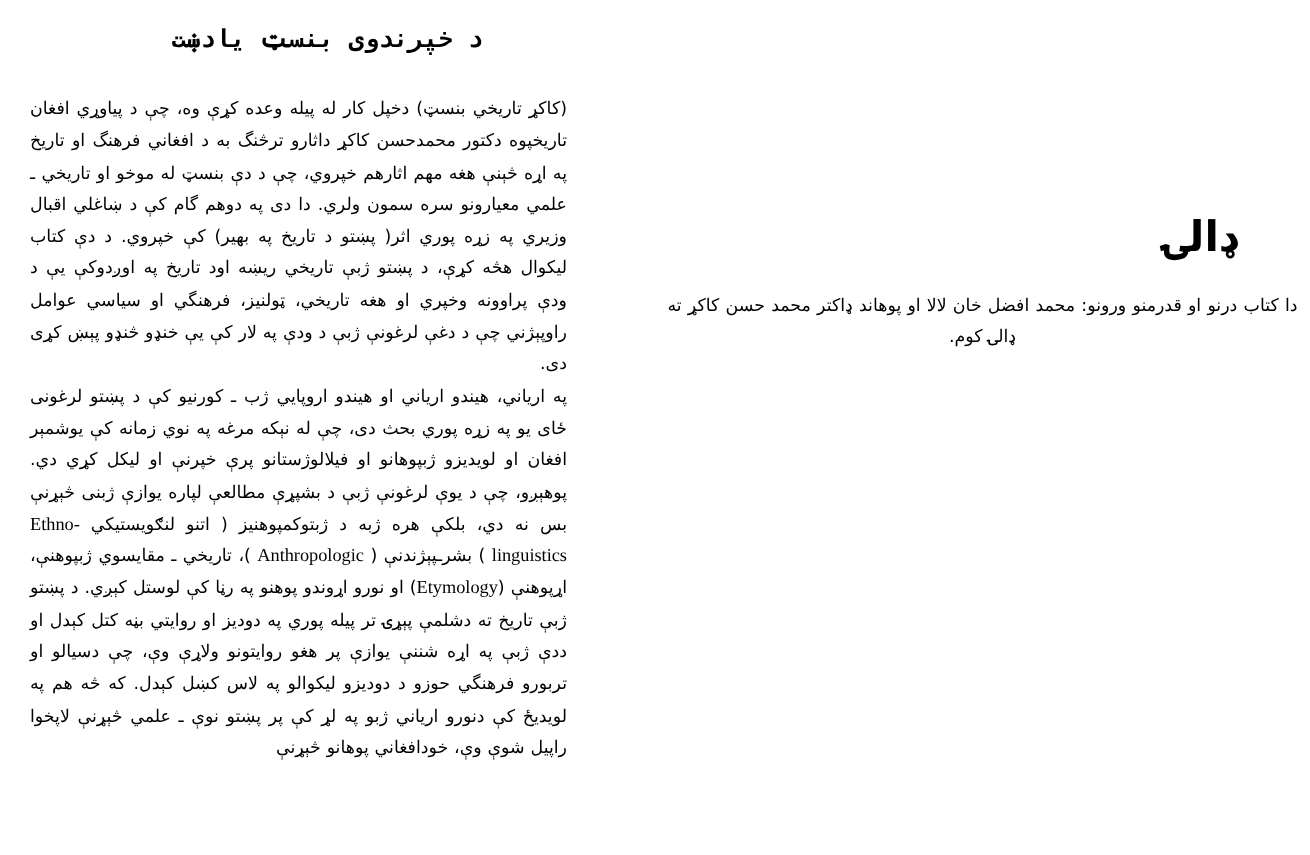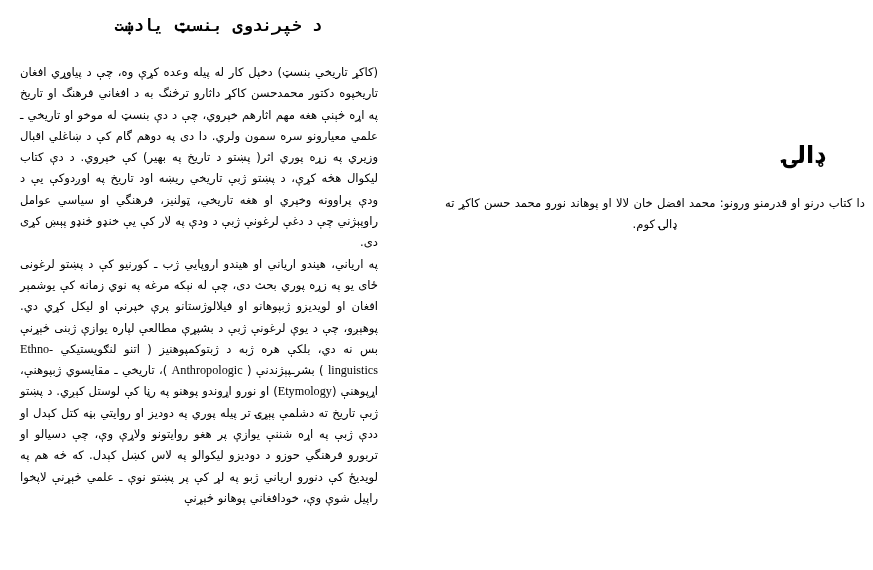--- a/index.html
+++ b/index.html
@@ -84,21 +84,21 @@
     width: 436px;
     height: 570px;
     direction: rtl;
   }
 
   .dedication-title {
     position: absolute;
     top: 140px;
     right: 48px;
     font-weight: bold;
-    font-size: 24px;
+    font-size: 28px;
     line-height: 1.3;
     direction: rtl;
     color: #000;
   }
 
   .dedication-body {
     position: absolute;
     top: 193px;
     right: 8px;
     width: 420px;
@@ -129,18 +129,18 @@
       <p>په اریاني، هیندو اریاني او هیندو اروپایي ژب ـ کورنیو کې د پښتو لرغونی ځای یو په زړه پوري بحث دی، چې له نېکه مرغه په نوي زمانه کې یوشمېر افغان او لویدیزو ژبپوهانو او فیلالوژستانو پرې خپرنې او لیکل کړي دي. پوهېږو، چې د یوې لرغونې ژبې د بشپړې مطالعې لپاره یوازې ژبنی څېړنې بس نه دي، بلکې هره ژبه د ژبتوکمپوهنیز ( اتنو لنګویستیکي <span class="latin">Ethno-linguistics</span> ) بشرـپېژندنې ( <span class="latin">Anthropologic</span> )، تاریخي ـ مقایسوي ژبپوهنې، اړپوهنې (<span class="latin">Etymology</span>) او نورو اړوندو پوهنو په رڼا کې لوستل کېږي. د پښتو ژبې تاریخ ته دشلمې پېړۍ تر پیله پوري په دودیز او روایتي بڼه کتل کېدل او ددې ژبې په اړه شننې یوازې پر هغو روایتونو ولاړې وې، چې دسیالو او تربورو فرهنگي حوزو د دودیزو لیکوالو په لاس کښل کېدل. که څه هم په لویدیځ کې دنورو اریاني ژبو په لړ کې پر پښتو نوې ـ علمي څېړنې لاپخوا راپیل شوې وې، خودافغاني پوهانو څېړنې</p>
     </div>
 
   </div>
 
   <div class="panel-right">
 
     <div class="dedication-title">ډالۍ</div>
 
     <div class="dedication-body">
-      <p>دا کتاب درنو او قدرمنو ورونو: محمد افضل خان لالا او پوهاند نورو محمد حسن کاکړ ته ډالۍ کوم.</p>
+      <p>دا کتاب درنو او قدرمنو ورونو: محمد افضل خان لالا او پوهاند ډاکتر محمد حسن کاکړ ته ډالۍ کوم.</p>
     </div>
 
   </div>
 
 </div>
 
 </body></html>

